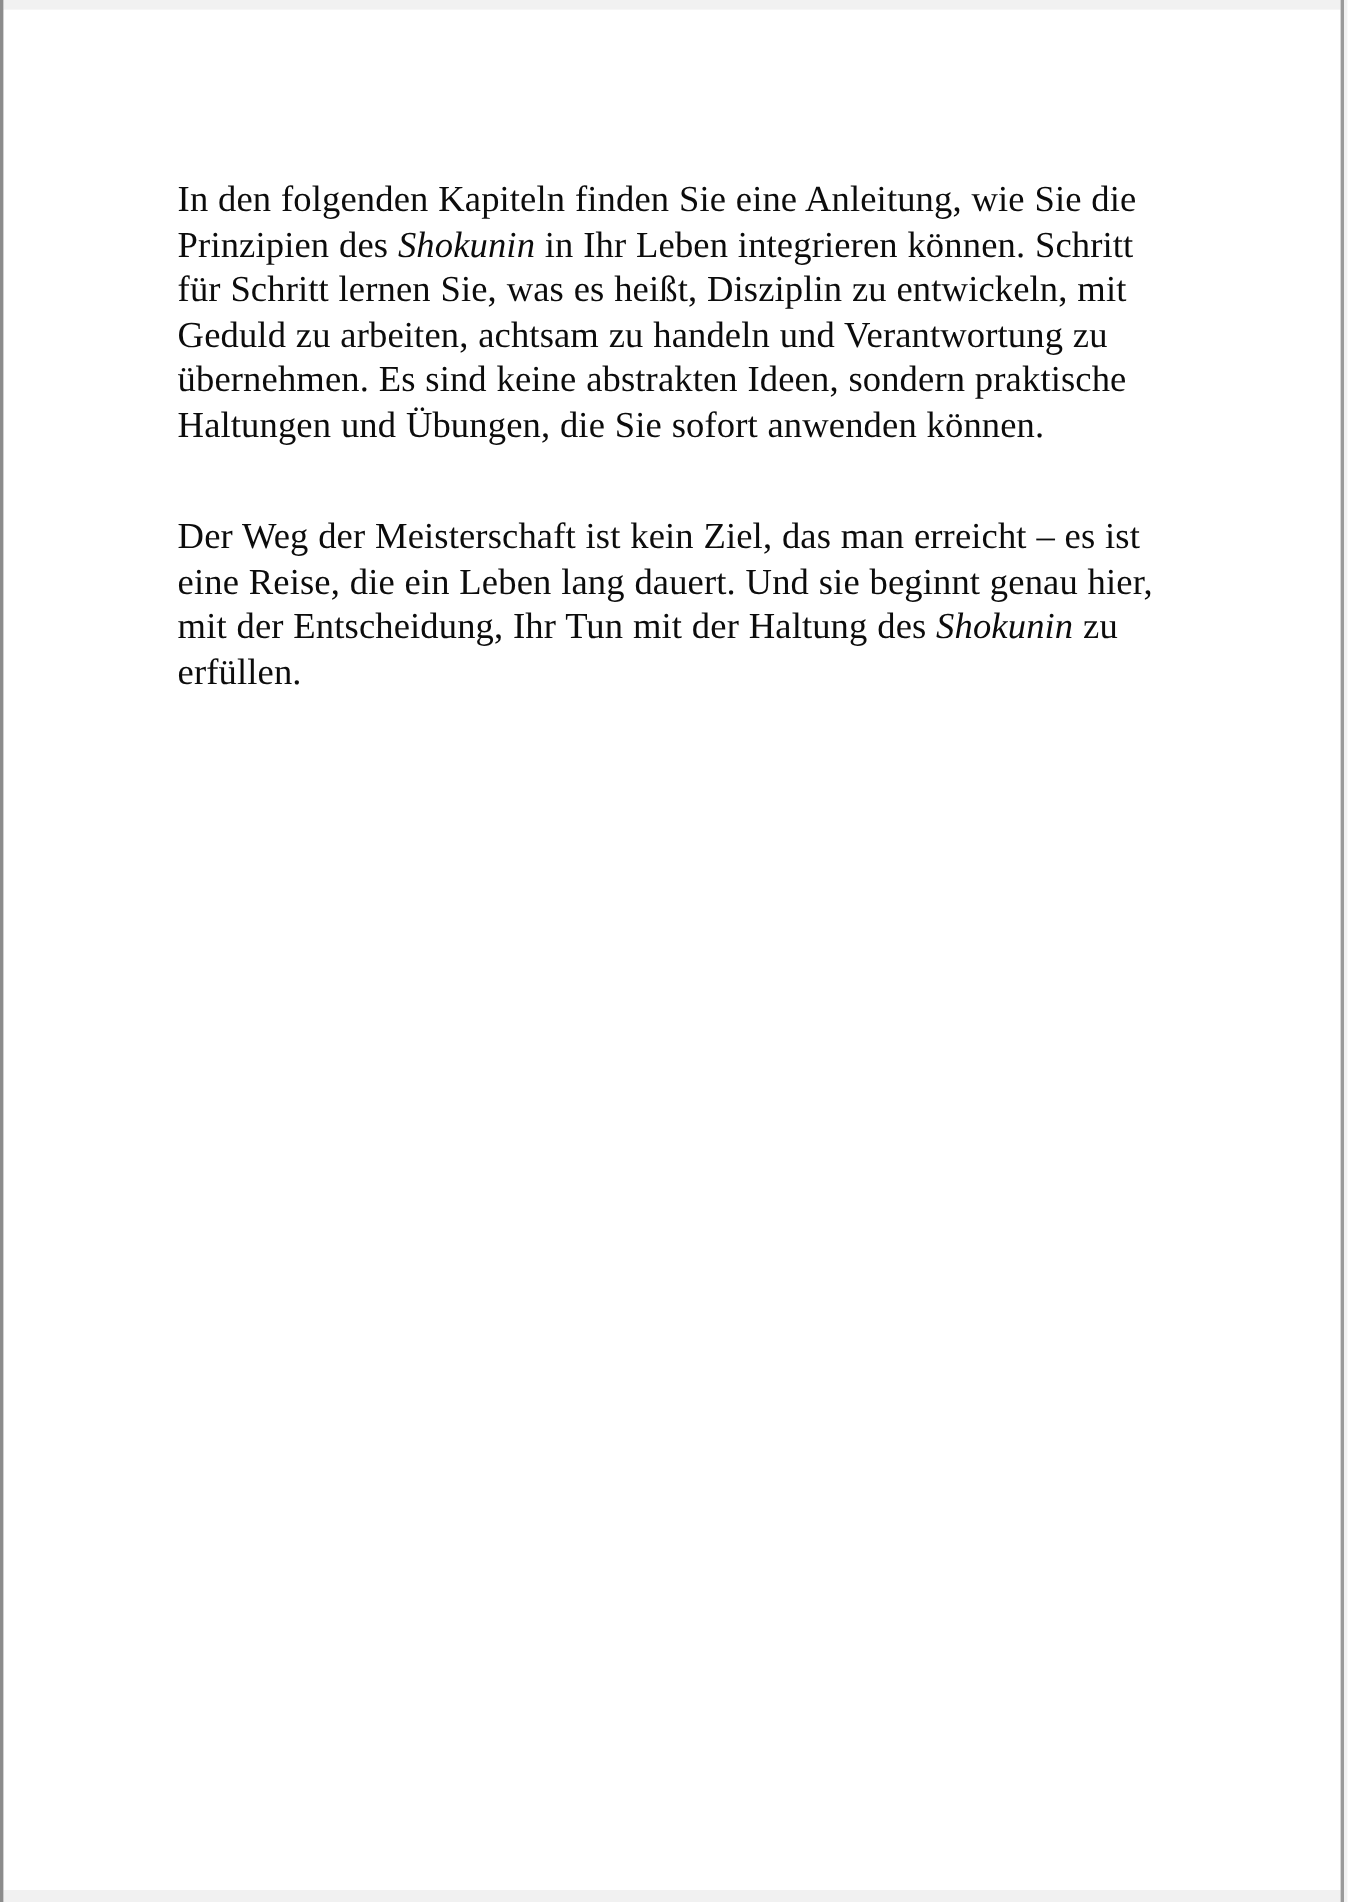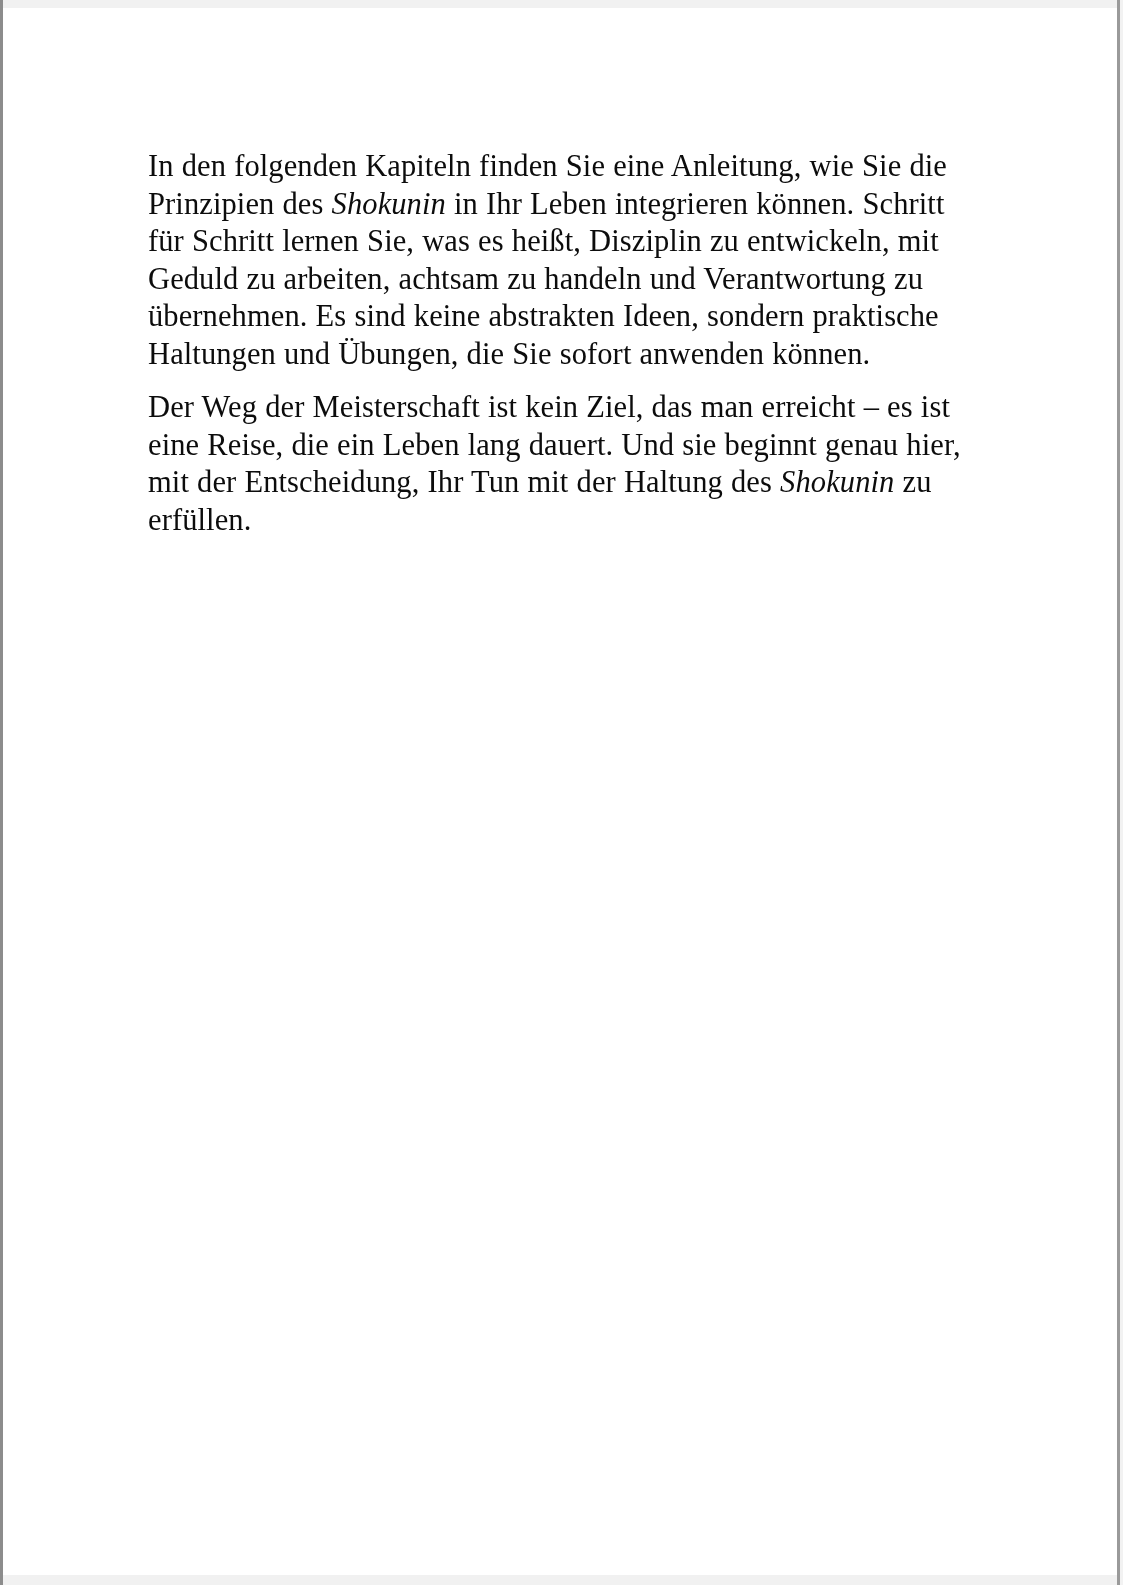--- a/index.html
+++ b/index.html
@@ -62,21 +62,21 @@
     line-height: 37.5px;
     color: #0c0c0c;
     margin: 0;
     text-align: left;
     letter-spacing: 0.1px;
     word-spacing: 0.4px;
     -webkit-font-smoothing: antialiased;
   }
 
   .body-paragraph + .body-paragraph {
-    margin-top: 16px;
+    margin-top: 56px;
   }
 
   .term-italic {
     font-style: italic;
   }
 </style>
 </head>
 <body>
 
 <div class="page-viewport">

